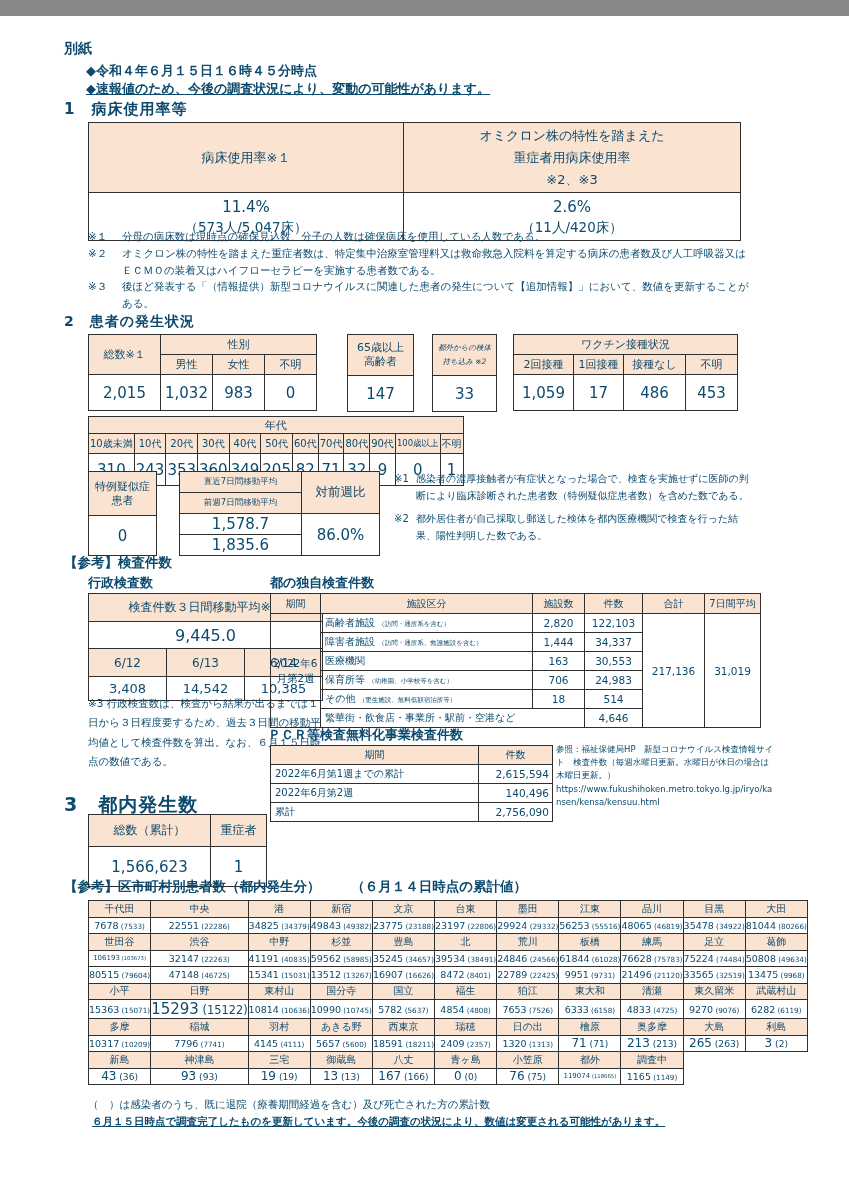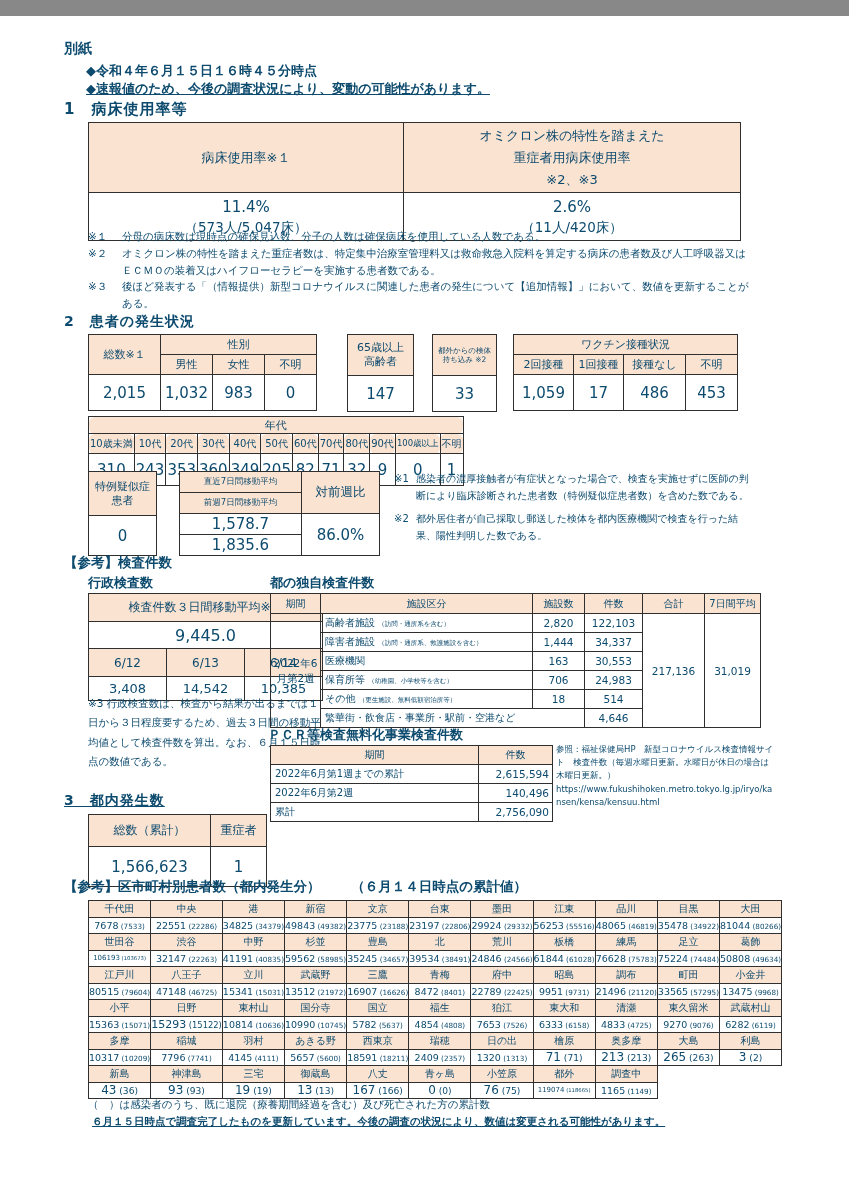--- a/index.html
+++ b/index.html
@@ -29,24 +29,24 @@
   .cell-stack{display:flex;flex-direction:column;justify-content:flex-start;line-height:22px;}
   .bed-val1{font-size:15px;line-height:20px;}
   .bed-val2{font-size:13.5px;line-height:20px;}
   #sec1-notes{top:212px;left:88px;width:668px;font-size:10.5px;line-height:1.6;}
   
   #sec2-title{top:297px;left:64px;font-size:14px;letter-spacing:1px;}
   #summary-row{top:318px;left:88px;display:flex;align-items:flex-start;}
   #summary-row td{font-size:11px;}
   #summary-row .vrow td{height:36px;font-size:15px;}
   #summary-row .h20 td{height:20px;}
-  .tiny-hd{font-size:7.5px !important;line-height:9px;white-space:normal !important;}
+  .tiny-hd{font-size:7.5px !important;line-height:14px;white-space:normal !important;font-style:italic;}
   .two-line{font-size:11px !important;line-height:14px;white-space:normal !important;}
   #age-table{top:400px;left:88px;}
-  #age-table td{font-size:10px;height:20px;padding:0 1px;border-radius:6px;}
+  #age-table td{font-size:10px;height:20px;padding:0 1px;}
   #age-table .ttl td{height:17px;font-size:11px;}
   #age-table .vrow td{height:32px;font-size:15px;}
   #special-row{top:455px;left:88px;display:flex;align-items:flex-start;}
   #special-tbl1 td{font-size:10.5px;}
   #special-tbl2{margin-left:22px;}
   #special-tbl2 .sm{font-size:8.5px;height:21px;}
   #special-tbl2 .vnum{font-size:15px;height:21px;}
   #special-tbl2 .ratio-h{font-size:12.5px;}
   #special-tbl2 .ratio-v{font-size:15px;}
   #sec2-notes{top:455px;left:394px;width:362px;font-size:10px;line-height:1.65;}
@@ -67,21 +67,21 @@
   #tokyo-table .fac-name{text-align:left;padding-left:4px;font-size:10px;}
   #tokyo-table .fac-sub{font-size:6.5px;}
   #tokyo-table .period-cell{font-size:10.5px;white-space:normal;line-height:15px;}
   #pcr-title{top:710px;left:268px;font-size:13px;}
   #pcr-table{top:729px;left:270px;}
   #pcr-table td{font-size:10px;height:19px;}
   #pcr-table .pl{text-align:left;padding-left:4px;}
   #pcr-table .pr{text-align:right;padding-right:3px;font-size:10.5px;}
   #pcr-ref{top:727px;left:556px;width:220px;font-size:8.5px;line-height:1.55;word-break:break-all;}
   
-  #sec3-title{top:776px;left:64px;font-size:14px;letter-spacing:1px;text-decoration:underline;}
+  #sec3-title{top:776px;left:64px;font-size:19px;letter-spacing:1px;}
   #sec3-table{top:798px;left:88px;}
   #sec3-table .hrow td{height:32px;font-size:12px;}
   #sec3-table .vrow td{height:40px;font-size:15px;}
   
   #muni-title{top:862px;left:64px;font-size:13.5px;}
   #muni-title .sub{margin-left:26px;}
   #muni-table{top:884px;left:88px;}
   #muni-table td{height:16.5px;padding:0;}
   #muni-table td.hd{font-size:10px;}
   #muni-foot1{top:1082px;left:88px;font-size:10.5px;}
@@ -510,61 +510,48 @@
           <td style="font-size: 9.5px;"><span>59562</span><span class="paren"> (58985)</span></td>
           <td style="font-size: 9.5px;"><span>35245</span><span class="paren"> (34657)</span></td>
           <td style="font-size: 9.5px;"><span>39534</span><span class="paren"> (38491)</span></td>
           <td style="font-size: 9.5px;"><span>24846</span><span class="paren"> (24566)</span></td>
           <td style="font-size: 9.5px;"><span>61844</span><span class="paren"> (61028)</span></td>
           <td style="font-size: 9.5px;"><span>76628</span><span class="paren"> (75783)</span></td>
           <td style="font-size: 9.5px;"><span>75224</span><span class="paren"> (74484)</span></td>
           <td style="font-size: 9.5px;"><span>50808</span><span class="paren"> (49634)</span></td>
         </tr>
         <tr>
-          <td class="hd">江戸川</td>
-          <td class="hd">八王子</td>
-          <td class="hd">立川</td>
-          <td class="hd">武蔵野</td>
-          <td class="hd">三鷹</td>
-          <td class="hd">青梅</td>
-          <td class="hd">府中</td>
-          <td class="hd">昭島</td>
-          <td class="hd">調布</td>
-          <td class="hd">町田</td>
-          <td class="hd">小金井</td>
-        </tr>
-        <tr>
           <td style="font-size: 9.5px;"><span>80515</span><span class="paren"> (79604)</span></td>
           <td style="font-size: 9.5px;"><span>47148</span><span class="paren"> (46725)</span></td>
           <td style="font-size: 9.5px;"><span>15341</span><span class="paren"> (15031)</span></td>
-          <td style="font-size: 9.5px;"><span>13512</span><span class="paren"> (21972)</span></td>
+          <td style="font-size: 9.5px;"><span>13512</span><span class="paren"> (13267)</span></td>
           <td style="font-size: 9.5px;"><span>16907</span><span class="paren"> (16626)</span></td>
           <td style="font-size: 9.5px;"><span>8472</span><span class="paren"> (8401)</span></td>
           <td style="font-size: 9.5px;"><span>22789</span><span class="paren"> (22425)</span></td>
           <td style="font-size: 9.5px;"><span>9951</span><span class="paren"> (9731)</span></td>
           <td style="font-size: 9.5px;"><span>21496</span><span class="paren"> (21120)</span></td>
-          <td style="font-size: 9.5px;"><span>33565</span><span class="paren"> (57295)</span></td>
+          <td style="font-size: 9.5px;"><span>33565</span><span class="paren"> (32519)</span></td>
           <td style="font-size: 9.5px;"><span>13475</span><span class="paren"> (9968)</span></td>
         </tr>
         <tr>
           <td class="hd">小平</td>
           <td class="hd">日野</td>
           <td class="hd">東村山</td>
           <td class="hd">国分寺</td>
           <td class="hd">国立</td>
           <td class="hd">福生</td>
           <td class="hd">狛江</td>
           <td class="hd">東大和</td>
           <td class="hd">清瀬</td>
           <td class="hd">東久留米</td>
           <td class="hd">武蔵村山</td>
         </tr>
         <tr>
           <td style="font-size: 9.5px;"><span>15363</span><span class="paren"> (15071)</span></td>
-          <td style="font-size: 11px; text-align: right;"><span>15293</span><span class="paren"> (15122)</span></td>
+          <td style="font-size: 15px; text-align: right;"><span>15293</span><span class="paren"> (15122)</span></td>
           <td style="font-size: 9.5px;"><span>10814</span><span class="paren"> (10636)</span></td>
           <td style="font-size: 9.5px;"><span>10990</span><span class="paren"> (10745)</span></td>
           <td style="font-size: 9.5px;"><span>5782</span><span class="paren"> (5637)</span></td>
           <td style="font-size: 9.5px;"><span>4854</span><span class="paren"> (4808)</span></td>
           <td style="font-size: 9.5px;"><span>7653</span><span class="paren"> (7526)</span></td>
           <td style="font-size: 9.5px;"><span>6333</span><span class="paren"> (6158)</span></td>
           <td style="font-size: 9.5px;"><span>4833</span><span class="paren"> (4725)</span></td>
           <td style="font-size: 9.5px;"><span>9270</span><span class="paren"> (9076)</span></td>
           <td style="font-size: 9.5px;"><span>6282</span><span class="paren"> (6119)</span></td>
         </tr>

